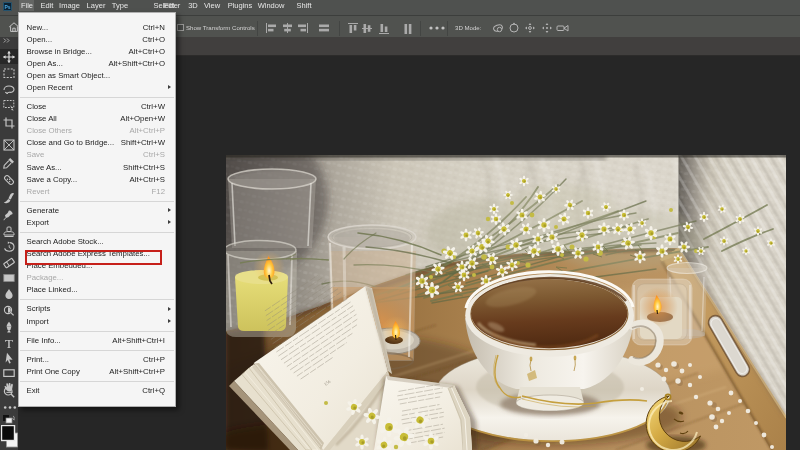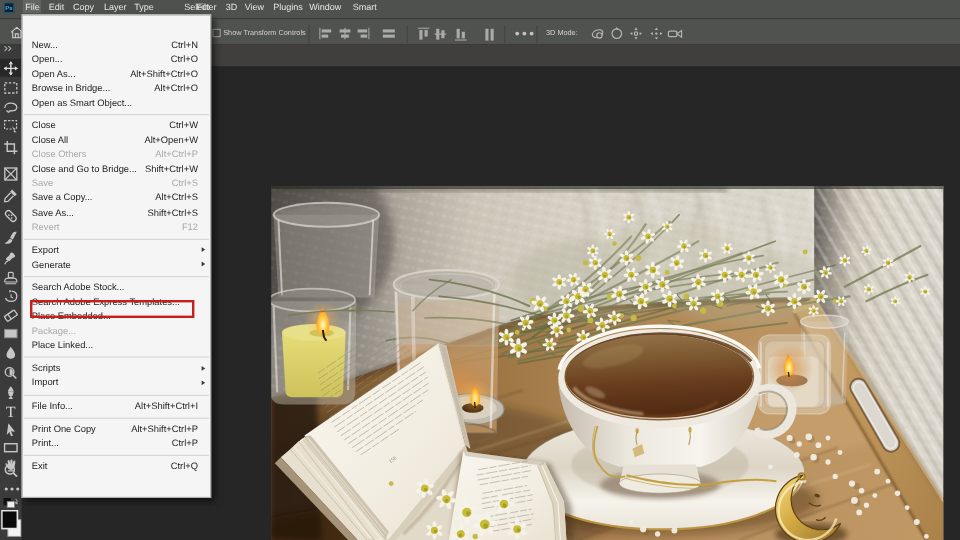--- a/index.html
+++ b/index.html
@@ -9,46 +9,46 @@
 #filehl{position:absolute;left:19px;top:0;width:15px;height:11px;background:#646664}
 #pslogo{position:absolute;left:3px;top:1.5px;width:9px;height:9px;background:#0c2234;border:0.5px solid #24536e;border-radius:1px;color:#4aa8e0;font-size:5px;line-height:8.5px;text-align:center;font-weight:bold}
 #optbar{position:absolute;left:0;top:15px;width:800px;height:22px;background:#50524f;border-top:1px solid #3c3e3c}
 #tabstrip{position:absolute;left:18px;top:37px;width:782px;height:19px;background:#413f3e;border-bottom:1px solid #2c2b2a}
 #canvas{position:absolute;left:18px;top:56px;width:782px;height:394px;background:#262626}
 #toolbar{position:absolute;left:0;top:37px;width:18px;height:413px;background:#3b3b3b}
 .tool{position:absolute;left:3px;width:12px;height:12px}
 #optbar .sep{position:absolute;top:3px;width:1px;height:15px;background:#434543}
 #optbar .lbl{position:absolute;font-size:6.1px;color:#d2d2d2;top:7px}
 .oicon{position:absolute;top:6.5px}
-#dropdown{position:absolute;left:17.5px;top:11.5px;width:158px;background:#f5f5f5;border:1px solid #b0b0b0;box-shadow:3px 3px 5px rgba(0,0,0,0.5);padding:19px 0;z-index:50}
+#dropdown{position:absolute;left:17.5px;top:11.5px;width:158px;background:#f5f5f5;border:1px solid #b0b0b0;box-shadow:3px 3px 5px rgba(0,0,0,0.5);padding:9px 0;z-index:50}
 #dropdown .it{position:relative;height:12.1px;font-size:7.8px;line-height:12.1px;color:#1c1c1c;padding-left:8px}
 #dropdown .it .sc{position:absolute;right:9.5px;top:0;color:#1c1c1c}
 #dropdown .it.dis,#dropdown .it.dis .sc{color:#a8a8a8}
 #dropdown .sp{height:1px;background:#d6d6d6;margin:3px 1px}
 #dropdown .arr{position:absolute;right:4px;top:3.2px;width:0;height:0;border-left:3.2px solid #3c3c3c;border-top:2.6px solid transparent;border-bottom:2.6px solid transparent}
 #redbox{position:absolute;left:25px;top:249.8px;width:137px;height:14.8px;border:2px solid #c6201a;z-index:60}
 #photo{position:absolute;left:225.5px;top:155px;width:560.5px;height:295px}
 </style></head>
 <body>
 <div id="root">
   <div id="menubar">
     <div id="pslogo">Ps</div>
     <div id="filehl"></div>
     <div class="mi" style="left:27px">File</div>
     <div class="mi" style="left:47px">Edit</div>
-    <div class="mi" style="left:69.5px">Copy</div>
+    <div class="mi" style="left:69.5px">Image</div>
     <div class="mi" style="left:96px">Layer</div>
     <div class="mi" style="left:120px">Type</div>
     <div class="mi" style="left:164px">Select</div>
     <div class="mi" style="left:172px">Filter</div>
     <div class="mi" style="left:193px">3D</div>
     <div class="mi" style="left:212px">View</div>
     <div class="mi" style="left:240px">Plugins</div>
     <div class="mi" style="left:271px">Window</div>
-    <div class="mi" style="left:304px">Smart</div>
+    <div class="mi" style="left:304px">Shift</div>
   </div>
   <div id="optbar">
     <svg class="oicon" style="left:8px;top:5px" width="12" height="12" viewBox="0 0 12 12">
         <path d="M1.2 6 L6 1.8 L10.8 6 M2.6 5.4 V10.4 H9.4 V5.4 M4.8 10.4 V7.2 H7.2 V10.4" stroke="#d2d2d2" stroke-width="0.9" fill="none"></path>
       </svg>
     <div style="position:absolute;left:177px;top:8px;width:6.5px;height:6.5px;border:1px solid #9a9a98;background:#484a48"></div>
     <div class="lbl" style="left:186px;top:8px">Show Transform Controls</div>
     <div class="sep" style="left:257px;top:5px"></div>
     <svg class="oicon" style="left:266px;top:7px" width="11" height="10" viewBox="0 0 11 10">
         <path d="M0.5 0 V10" stroke="#aaaaaa"></path>
@@ -232,49 +232,50 @@
     <svg style="position:absolute;left:1px;top:388px" width="17" height="25" viewBox="0 0 17 25">
         <rect x="5.5" y="8" width="11" height="14" fill="#f4f4f4"></rect>
         <rect x="5.5" y="8" width="11" height="14" fill="none" stroke="#9a9a9a" stroke-width="0.8"></rect>
         <rect x="0.5" y="0.5" width="13" height="15" fill="#0a0a0a"></rect>
         <rect x="0.5" y="0.5" width="13" height="15" fill="none" stroke="#e8e8e8" stroke-width="1.4"></rect>
       </svg>
   </div>
   <div id="dropdown">
     <div class="it">New...<span class="sc">Ctrl+N</span></div>
     <div class="it">Open...<span class="sc">Ctrl+O</span></div>
+    <div class="it">Browse in Bridge...<span class="sc">Alt+Ctrl+O</span></div>
     <div class="it">Open As...<span class="sc">Alt+Shift+Ctrl+O</span></div>
-    <div class="it">Browse in Bridge...<span class="sc">Alt+Ctrl+O</span></div>
     <div class="it">Open as Smart Object...</div>
+    <div class="it">Open Recent<span class="arr"></span></div>
     <div class="sp"></div>
     <div class="it">Close<span class="sc">Ctrl+W</span></div>
     <div class="it">Close All<span class="sc">Alt+Open+W</span></div>
     <div class="it dis">Close Others<span class="sc">Alt+Ctrl+P</span></div>
     <div class="it">Close and Go to Bridge...<span class="sc">Shift+Ctrl+W</span></div>
     <div class="it dis">Save<span class="sc">Ctrl+S</span></div>
+    <div class="it">Save As...<span class="sc">Shift+Ctrl+S</span></div>
     <div class="it">Save a Copy...<span class="sc">Alt+Ctrl+S</span></div>
-    <div class="it">Save As...<span class="sc">Shift+Ctrl+S</span></div>
     <div class="it dis">Revert<span class="sc">F12</span></div>
     <div class="sp"></div>
+    <div class="it">Generate<span class="arr"></span></div>
     <div class="it">Export<span class="arr"></span></div>
-    <div class="it">Generate<span class="arr"></span></div>
     <div class="sp"></div>
     <div class="it">Search Adobe Stock...</div>
     <div class="it">Search Adobe Express Templates...</div>
     <div class="it">Place Embedded...</div>
     <div class="it dis">Package...</div>
     <div class="it">Place Linked...</div>
     <div class="sp"></div>
     <div class="it">Scripts<span class="arr"></span></div>
     <div class="it">Import<span class="arr"></span></div>
     <div class="sp"></div>
     <div class="it">File Info...<span class="sc">Alt+Shift+Ctrl+I</span></div>
     <div class="sp"></div>
+    <div class="it">Print...<span class="sc">Ctrl+P</span></div>
     <div class="it">Print One Copy<span class="sc">Alt+Shift+Ctrl+P</span></div>
-    <div class="it">Print...<span class="sc">Ctrl+P</span></div>
     <div class="sp"></div>
     <div class="it">Exit<span class="sc">Ctrl+Q</span></div>
   </div>
   <div id="redbox"></div>
   <div id="photo">
   <svg width="560.5" height="295" viewBox="0 0 560.5 295">
   <defs>
     <linearGradient id="bgG" x1="0" y1="0" x2="1" y2="0">
       <stop offset="0" stop-color="#605c56"></stop>
             <stop offset="0.08" stop-color="#7f7a73"></stop>

